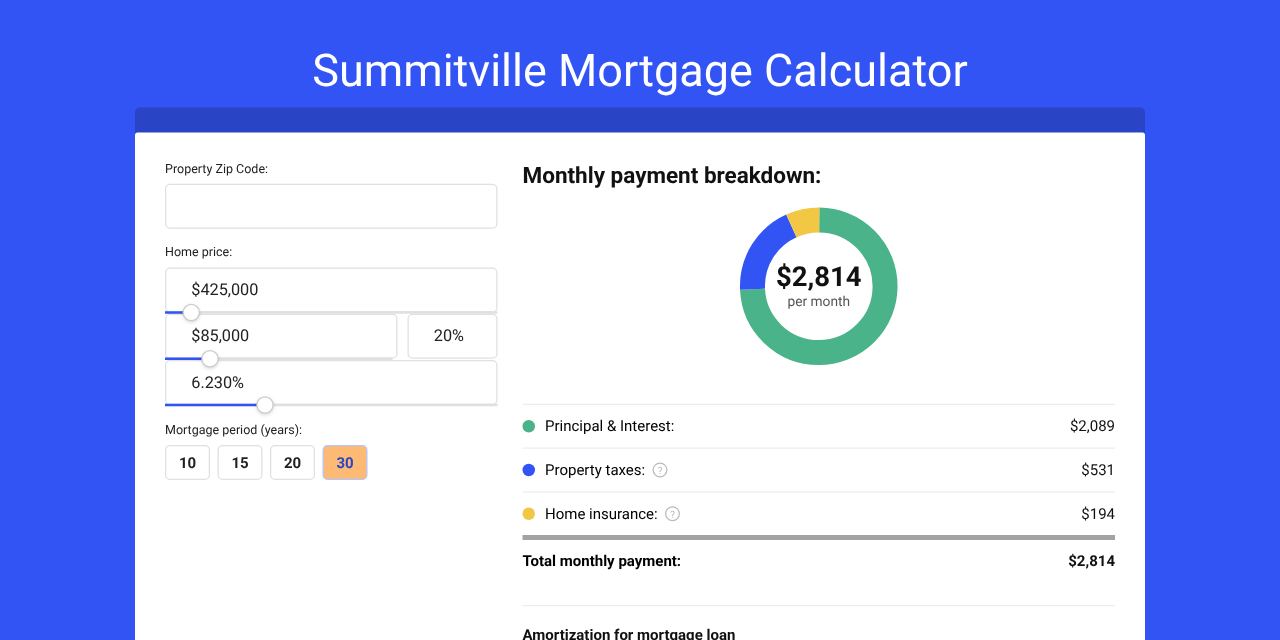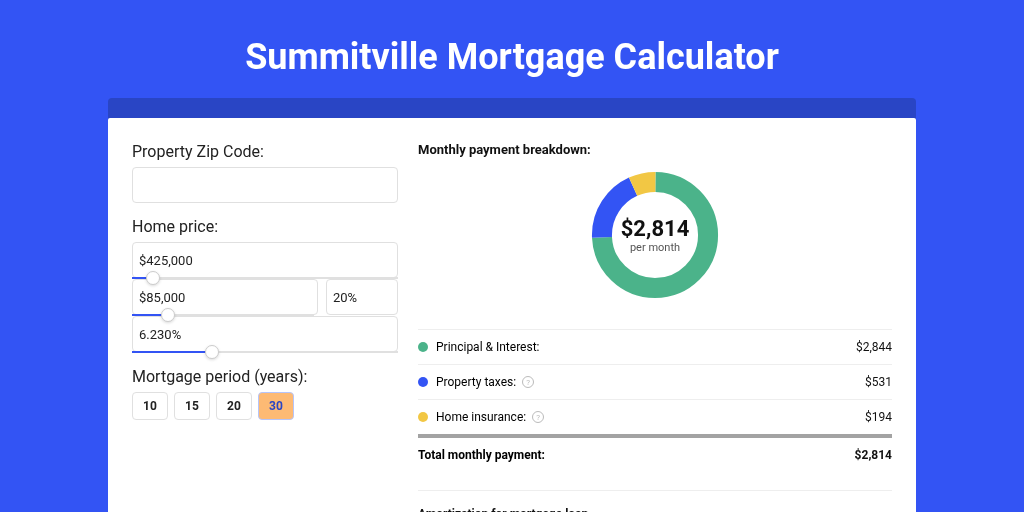--- a/index.html
+++ b/index.html
@@ -1,38 +1,38 @@
 <!DOCTYPE html>
 <html><head>
 <meta charset="utf-8">
 <style>
 *{box-sizing:border-box;margin:0;padding:0;font-family:-apple-system,BlinkMacSystemFont,"Segoe UI",Roboto,Arial,sans-serif}
 body{background:#3354F4;width:1024px;height:512px;overflow:hidden}
-.page-title{color:#fff;font-size:36px;font-weight:700;text-align:center;padding:36px 0 20px}
+.page-title{color:#fff;font-size:36px;font-weight:400;text-align:center;padding:36px 0 8px}
 .panel-wrap{background:#2945C5;margin:0 108px;padding:20px 0 0;border-radius:4px 4px 0 0}
 .panel{background:#fff;margin:0;min-height:420px;border-radius:2px 2px 0 0;display:flex;gap:20px;padding:24px}
 .left{width:266px;flex-shrink:0}
 .right{flex:1}
-.flabel{font-size:16px;color:#222;margin-bottom:6px;margin-top:14px;display:block}
+.flabel{font-size:10px;color:#222;margin-bottom:6px;margin-top:14px;display:block}
 .left .flabel:first-child{margin-top:0}
-.input{width:100%;height:36px;border:1px solid #e0e0e0;border-radius:4px;padding:0 6px;font-size:13px;color:#222;background:#fff}
+.input{width:100%;height:36px;border:1px solid #e0e0e0;border-radius:4px;padding:0 20px;font-size:13px;color:#222;background:#fff}
 .slider-track{height:2px;background:#e0e0e0;position:relative;margin-top:-1px}
 .slider-fill{height:2px;background:#3354F4;position:absolute;left:0;top:0}
 .slider-thumb{width:14px;height:14px;border-radius:50%;background:#fff;border:1px solid #ccc;box-shadow:0 1px 3px rgba(0,0,0,0.15);position:absolute;top:-6px;transform:translateX(-50%)}
 .dp-row{display:flex;gap:8px}
 .dp-row .input:first-child{flex:1}
 .dp-row .input:last-child{width:72px}
 .period-row{display:flex;gap:6px}
 .period-btn{width:36px;height:28px;border:1px solid #e0e0e0;border-radius:4px;background:#fff;font-size:12px;font-weight:700;color:#222;display:flex;align-items:center;justify-content:center;cursor:pointer}
 .period-btn.active{background:#fdba74;border-color:#B5C4FA;color:#2945C5}
 .toggle-row{display:flex;align-items:center;gap:8px;margin-top:24px}
 .toggle{width:30px;height:16px;border-radius:10px;background:#e0e0e0;position:relative}
 .toggle-knob{width:12px;height:12px;border-radius:50%;background:#fff;position:absolute;top:2px;left:2px}
 .toggle-label{font-size:12px;color:#222}
-.section-title{font-size:13px;font-weight:700;color:#111;}
+.section-title{font-size:18px;font-weight:700;color:#111;}
 .donut-wrap{display:flex;justify-content:center;margin:8px 0 24px;position:relative}
 .donut-center{position:absolute;top:50%;left:50%;transform:translate(-50%,-50%);text-align:center}
 .donut-amt{font-size:22px;font-weight:700;color:#111}
 .donut-sub{font-size:11px;color:#555}
 .legend-row{display:flex;align-items:center;padding:10px 0;border-top:1px solid #eee;font-size:12px}
 .legend-row:first-of-type{border-top:none}
 .legend-row.total{border-top:4px solid #a3a3a3;font-weight:700}
 .dot{width:10px;height:10px;border-radius:50%;margin-right:8px;flex-shrink:0}
 .legend-label{flex:0 0 auto}
 .info-icon{width:12px;height:12px;border:1px solid #bbb;border-radius:50%;display:inline-flex;align-items:center;justify-content:center;font-size:8px;color:#bbb;margin-left:6px}
@@ -95,21 +95,21 @@
       </svg>
       <div class="donut-center">
         <div class="donut-amt">$2,814</div>
         <div class="donut-sub">per month</div>
       </div>
     </div>
 
     <div class="legend-row">
       <span class="dot" style="background:#4BB38A"></span>
       <span class="legend-label">Principal &amp; Interest:</span>
-      <span class="legend-val">$2,844</span>
+      <span class="legend-val">$2,089</span>
     </div>
     <div class="legend-row">
       <span class="dot" style="background:#3354F4"></span>
       <span class="legend-label">Property taxes:</span>
       <span class="info-icon">?</span>
       <span class="legend-val">$531</span>
     </div>
     <div class="legend-row">
       <span class="dot" style="background:#F2C744"></span>
       <span class="legend-label">Home insurance:</span>

